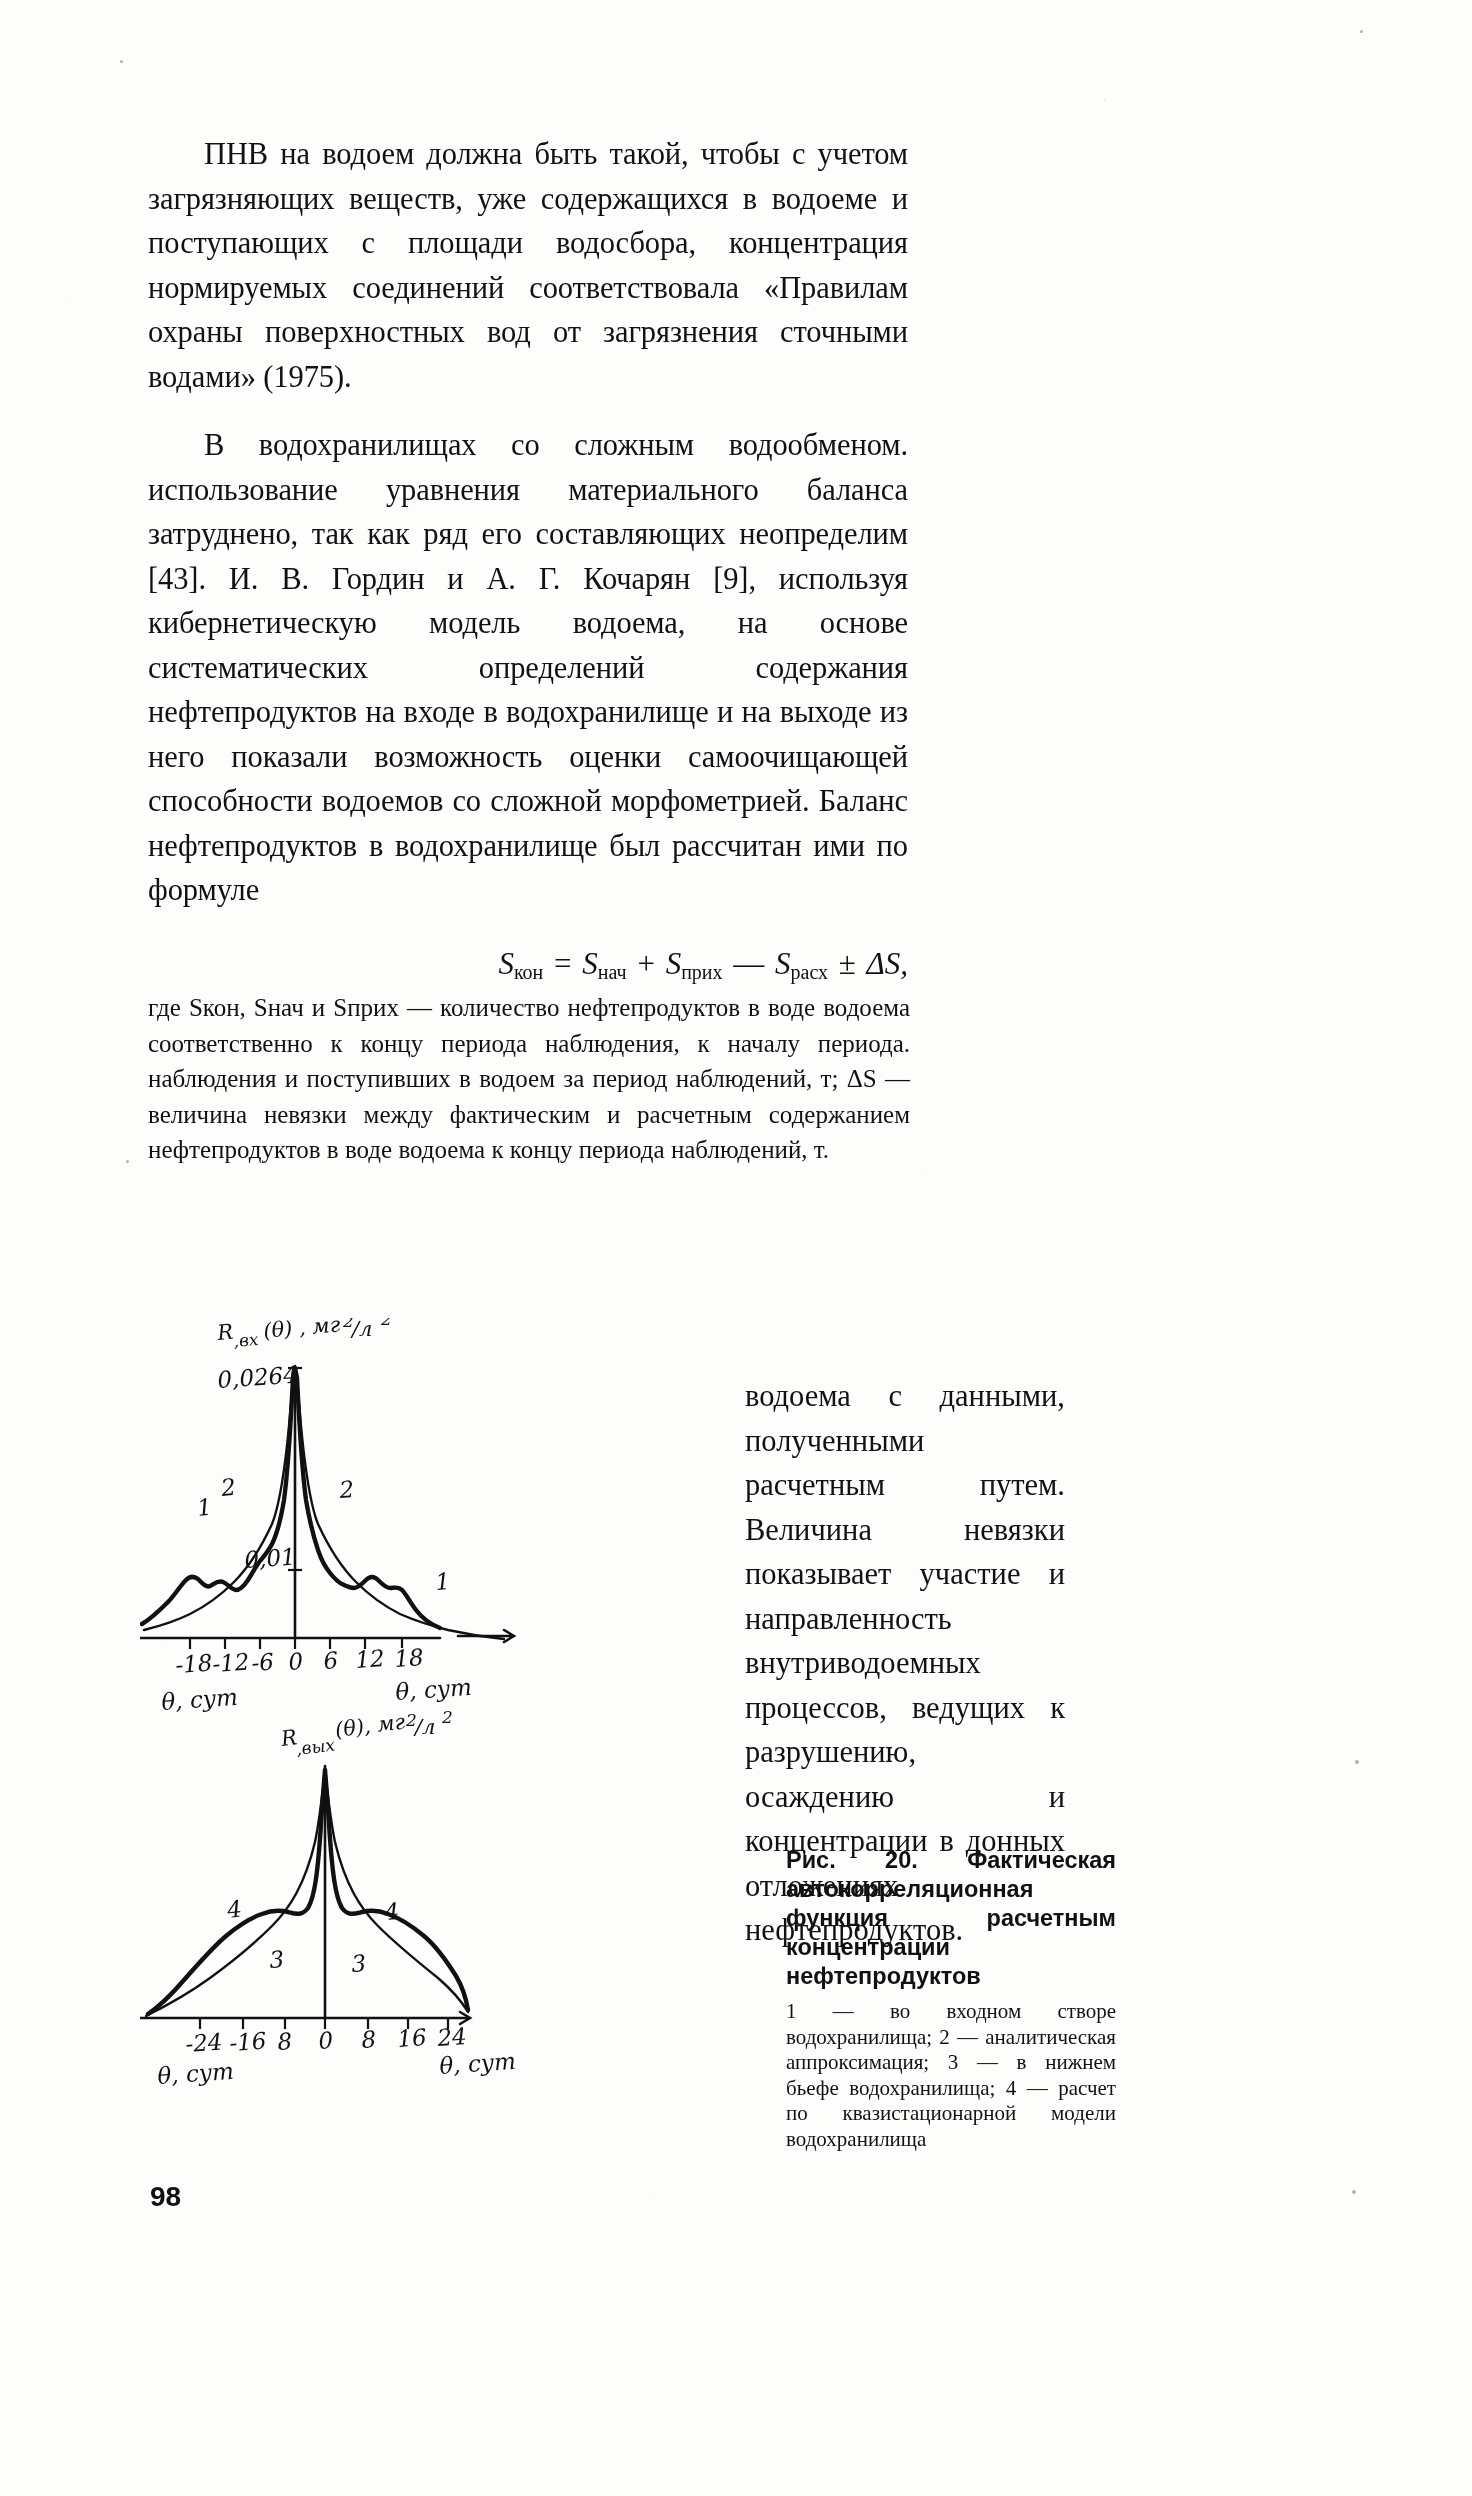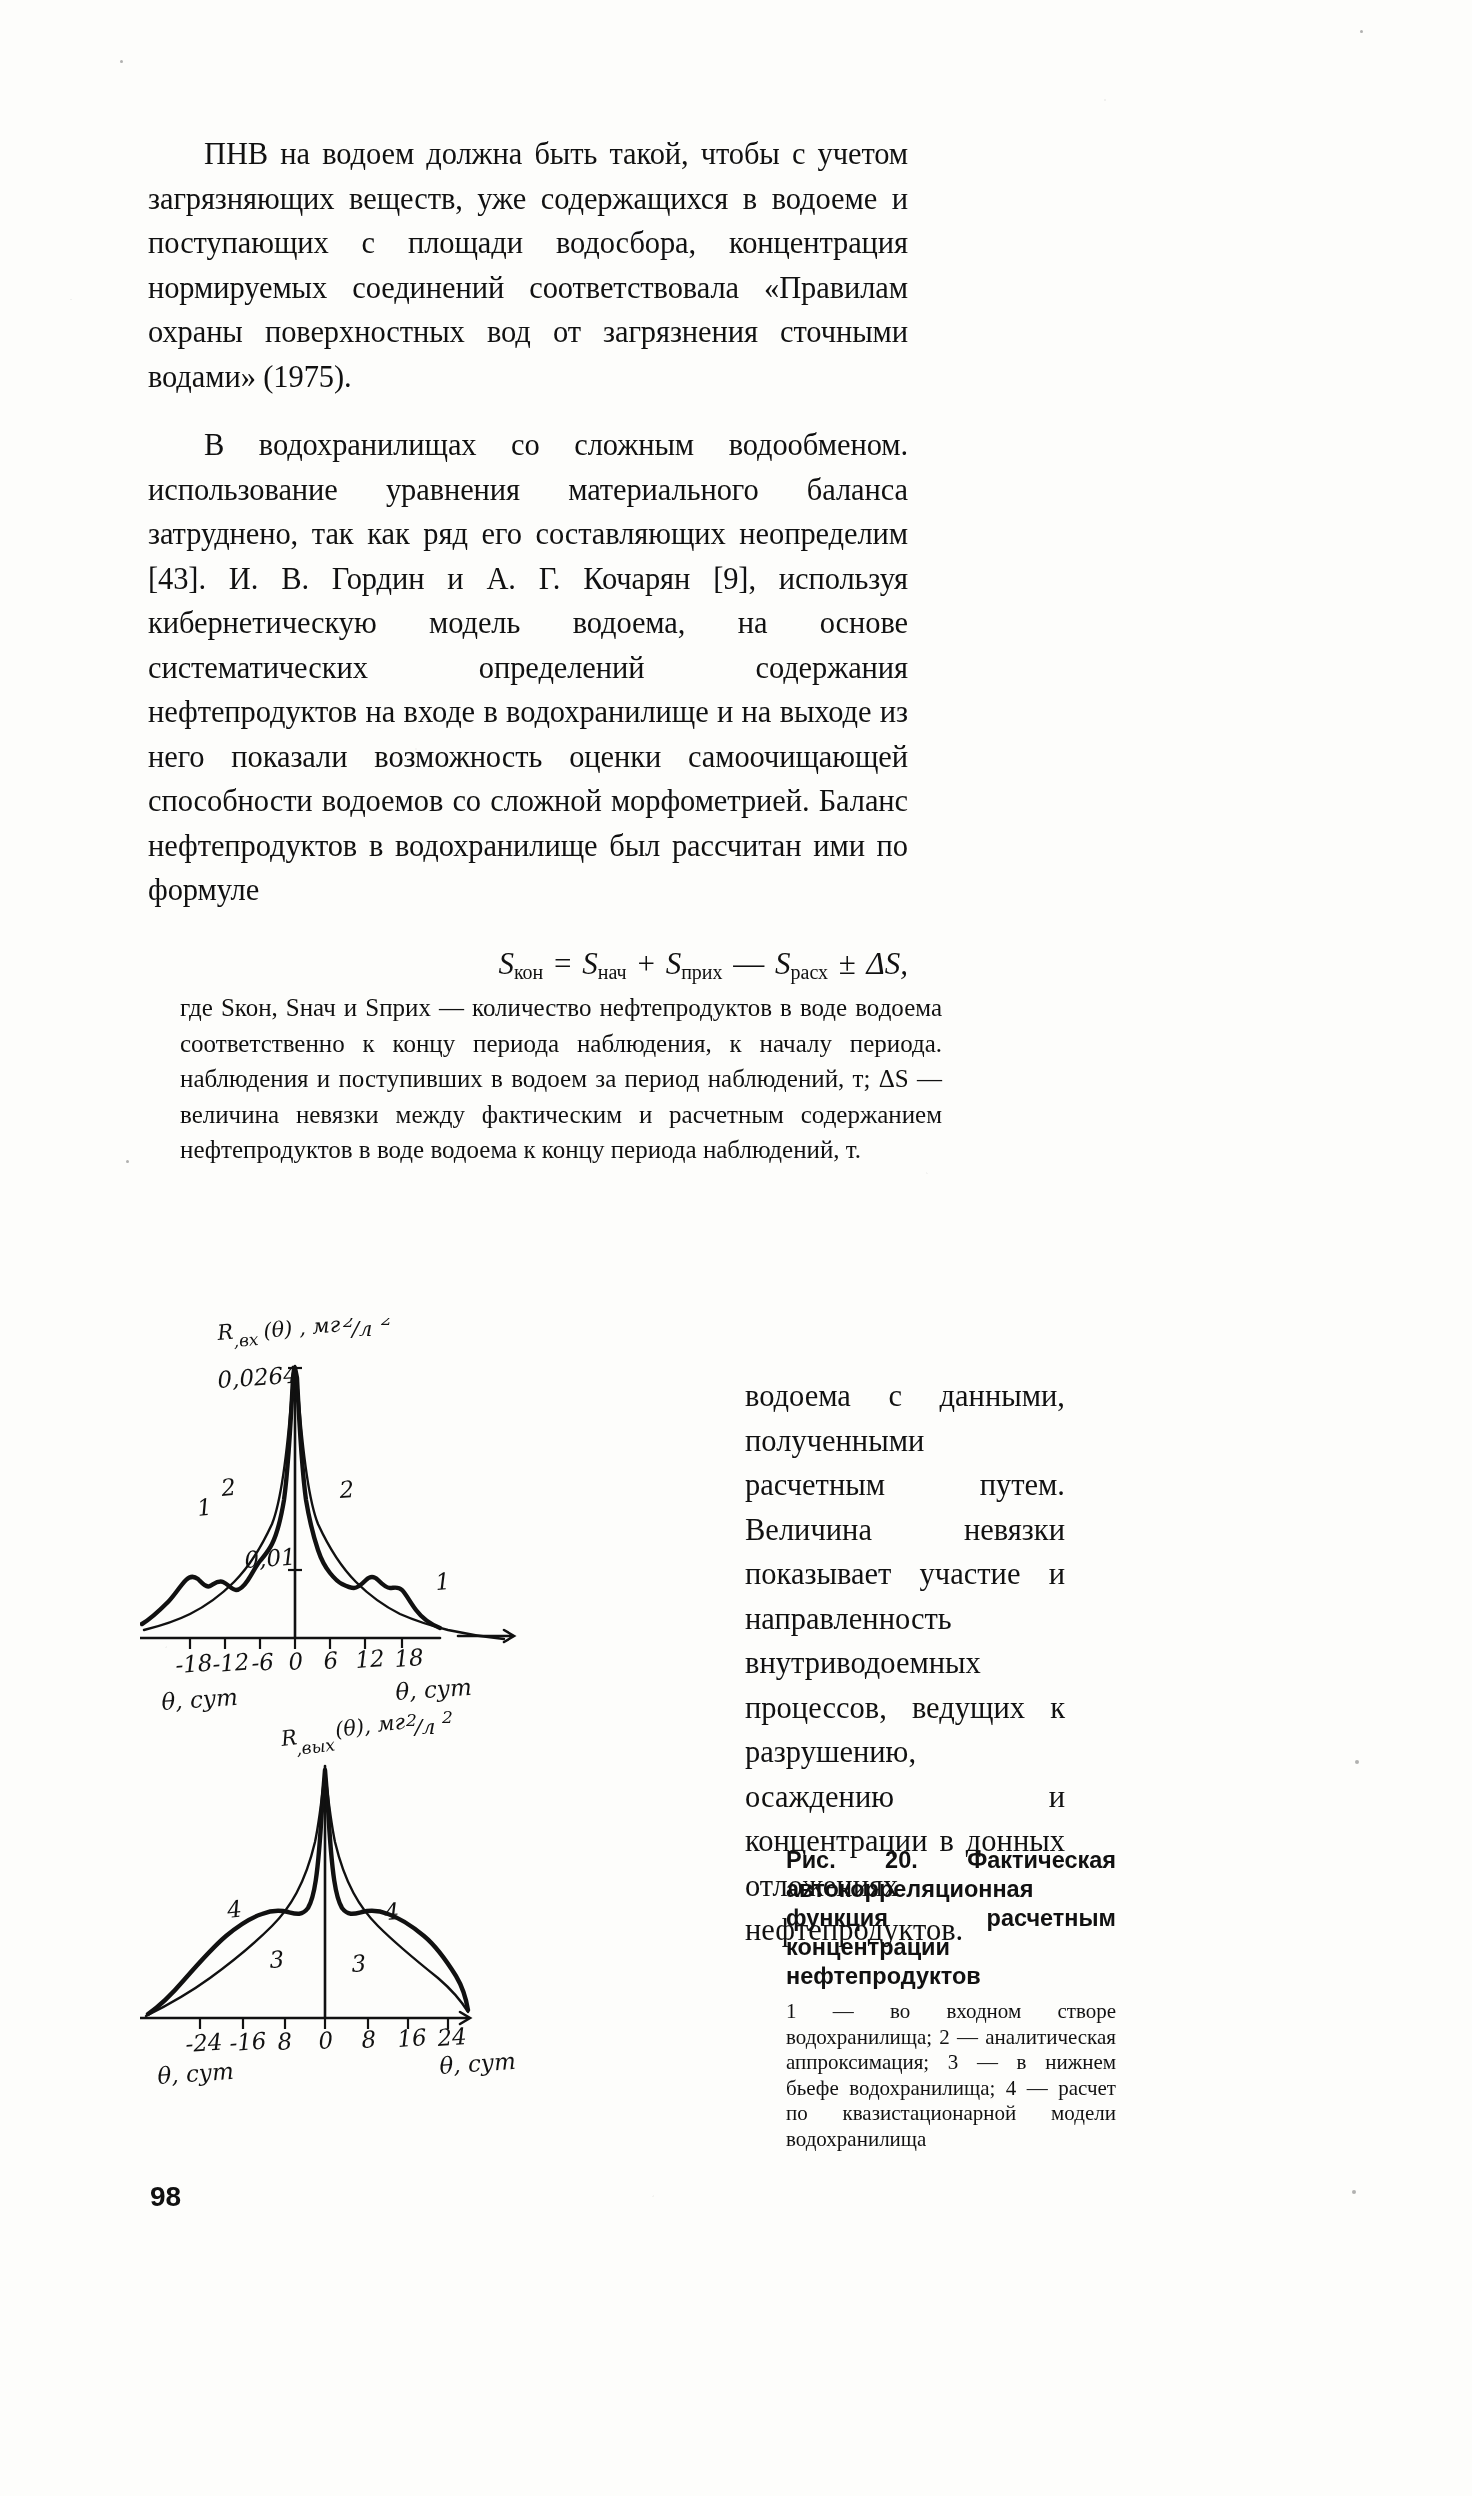--- a/index.html
+++ b/index.html
@@ -53,21 +53,20 @@
     font-size:20px; font-style:normal;
     vertical-align:-5px; letter-spacing:0px;
   }
   .formula .op { font-style:normal; padding:0 3px; }
   .gde {
     position:absolute;
     left:148px; top:990px; width:762px;
     font-size:25px;
     line-height:35.5px;
     text-align:justify;
-    margin-left:32px;
   }
 
   .para-nevyazka {
     position:absolute;
     left:148px; top:1240px; width:762px;
     font-size:30.5px; line-height:44.5px;
     text-align:justify; text-indent:56px;
   }
   .rightcol {
     position:absolute;

